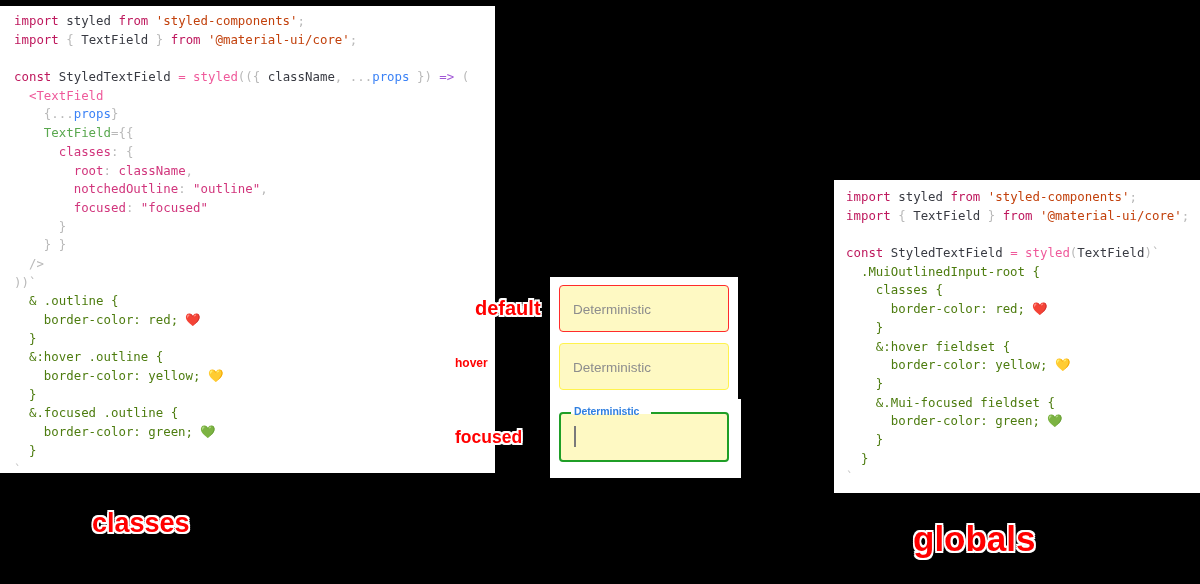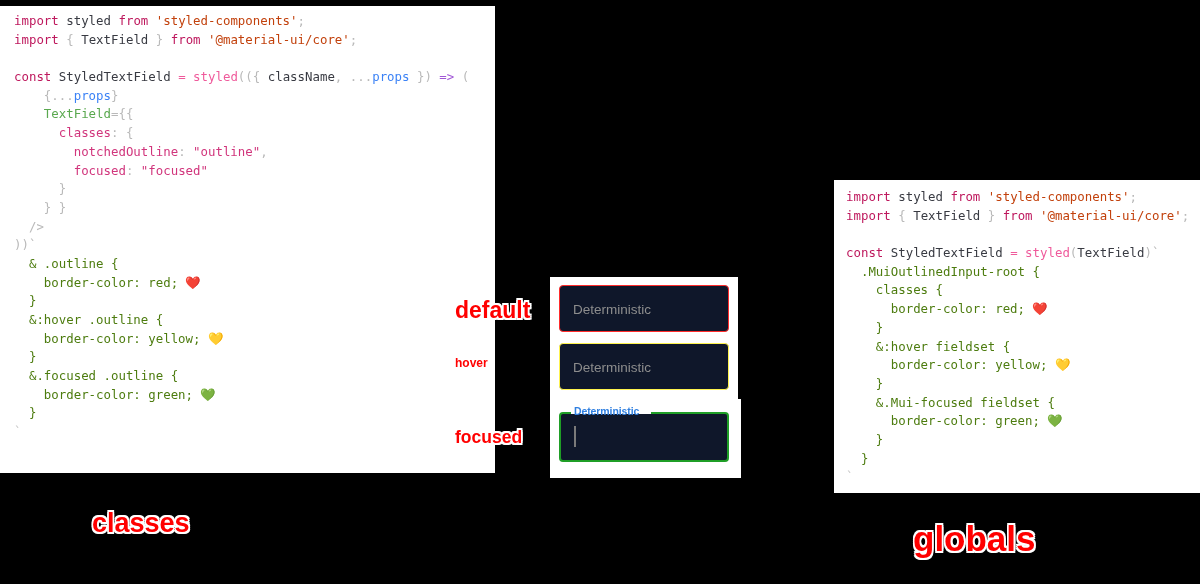--- a/index.html
+++ b/index.html
@@ -59,21 +59,21 @@
     background:#ffffff;
   }
   #demo-bottom{
     position:absolute;left:550px;top:399px;width:191px;height:79px;
     background:#ffffff;
   }
 
   .tf{
     position:absolute;
     box-sizing:border-box;
-    background:#0f172a;
+    background:#fef9c3;
     border-radius:4px;
   }
   .tf .tf-text{
     position:absolute;
     left:13px;top:50%;transform:translateY(-50%);
     font-family:"Liberation Sans", sans-serif;
     font-size:13.5px;
     color:#8d8d8d;
     white-space:nowrap;
   }
@@ -121,40 +121,42 @@
     font-family:"Liberation Sans", sans-serif;
     font-weight:bold;
     color:#ff0000;
     white-space:nowrap;
     text-shadow:
       -1.6px -1.6px 0 #fff,  1.6px -1.6px 0 #fff,
       -1.6px  1.6px 0 #fff,  1.6px  1.6px 0 #fff,
       -1.6px 0 0 #fff, 1.6px 0 0 #fff,
        0 -1.6px 0 #fff, 0 1.6px 0 #fff;
   }
-  #anno-default{left:455px;top:297px;font-size:23px;}
+  #anno-default{left:475px;top:297px;font-size:20px;}
   #anno-hover  {left:455px;top:356px;font-size:12px;}
   #anno-focused{left:455px;top:427px;font-size:17.5px;}
   #anno-classes{left:92px;top:508px;font-size:27px;}
   #anno-globals{left:913px;top:519px;font-size:35px;}
 
   .emoji{font-family:"DejaVu Sans", sans-serif;}
 </style>
 </head>
 <body>
 
 <div class="code-panel" id="panel-classes">
 
   <div class="code-line"><span class="t-kw">import</span> <span class="t-plain">styled</span> <span class="t-kw">from</span> <span class="t-str">'styled-components'</span><span class="t-punc">;</span></div>
   <div class="code-line"><span class="t-kw">import</span> <span class="t-punc">{</span> <span class="t-plain">TextField</span> <span class="t-punc">}</span> <span class="t-kw">from</span> <span class="t-str">'@material-ui/core'</span><span class="t-punc">;</span></div>
   <div class="code-line">&nbsp;</div>
   <div class="code-line"><span class="t-kw">const</span> <span class="t-plain">StyledTextField</span> <span class="t-fn">=</span> <span class="t-fn">styled</span><span class="t-punc">((</span><span class="t-punc">{</span> <span class="t-plain">className</span><span class="t-punc">,</span> <span class="t-punc">...</span><span class="t-prop">props</span> <span class="t-punc">})</span> <span class="t-arrow">=&gt;</span> <span class="t-punc">(</span></div>
+  <div class="code-line">  <span class="t-jsx">&lt;TextField</span></div>
   <div class="code-line">    <span class="t-punc">{...</span><span class="t-prop">props</span><span class="t-punc">}</span></div>
   <div class="code-line">    <span class="t-attr">TextField</span><span class="t-punc">={{</span></div>
   <div class="code-line">      <span class="t-key">classes</span><span class="t-punc">: {</span></div>
+  <div class="code-line">        <span class="t-key">root</span><span class="t-punc">:</span> <span class="t-key">className</span><span class="t-punc">,</span></div>
   <div class="code-line">        <span class="t-key">notchedOutline</span><span class="t-punc">:</span> <span class="t-key">"outline"</span><span class="t-punc">,</span></div>
   <div class="code-line">        <span class="t-key">focused</span><span class="t-punc">:</span> <span class="t-key">"focused"</span></div>
   <div class="code-line">      <span class="t-punc">}</span></div>
   <div class="code-line">    <span class="t-punc">} }</span></div>
   <div class="code-line">  <span class="t-punc">/&gt;</span></div>
   <div class="code-line"><span class="t-punc">))`</span></div>
   <div class="code-line">  <span class="t-css">&amp; .outline {</span></div>
   <div class="code-line">    <span class="t-css">border-color: red;</span> <span class="emoji">❤️</span></div>
   <div class="code-line">  <span class="t-css">}</span></div>
   <div class="code-line">  <span class="t-css">&amp;:hover .outline {</span></div>

